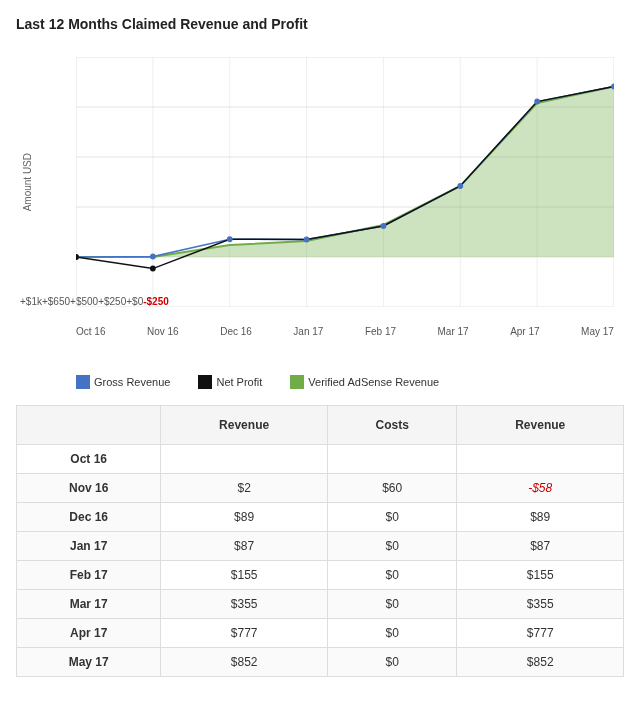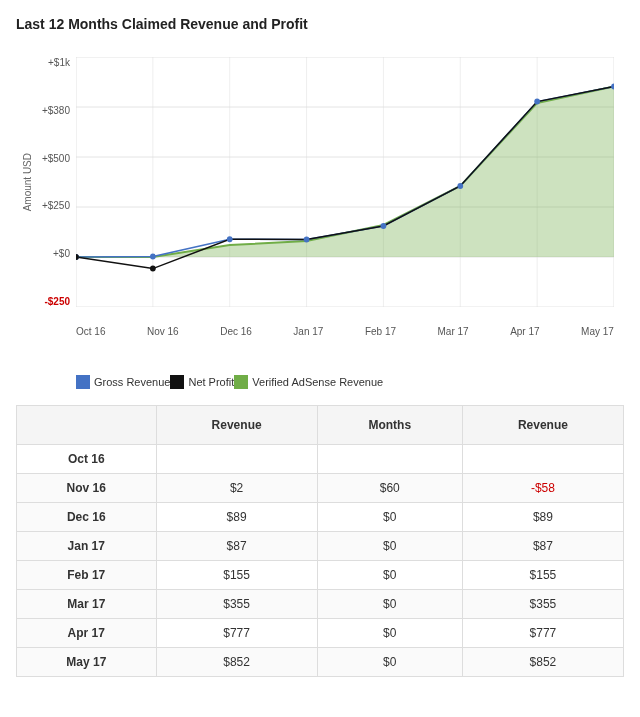--- a/index.html
+++ b/index.html
@@ -26,21 +26,21 @@
       margin-bottom: 8px;
     }
 
     .y-axis-labels {
       position: absolute;
       left: 4px;
       top: 10px;
       bottom: 60px;
       width: 50px;
       display: flex;
-      flex-direction: column;
+      flex-direction: row;
       justify-content: space-between;
       align-items: flex-end;
     }
 
     .y-label {
       font-size: 10px;
       color: #555;
     }
 
     .y-label.negative {
@@ -59,21 +59,21 @@
 
     .x-label {
       font-size: 10px;
       color: #555;
       text-align: center;
     }
 
     .legend {
       display: flex;
       align-items: center;
-      gap: 0;
+      gap: 28px;
       margin: 8px 0 16px 60px;
       flex-wrap: wrap;
     }
 
     .legend-item {
       display: flex;
       align-items: center;
       gap: 4px;
       font-size: 11px;
     }
@@ -126,21 +126,21 @@
   <div class="chart-title">Last 12 Months Claimed Revenue and Profit</div>
 
   <div class="chart-container">
 
     <div style="position:absolute; left:2px; top:10px; bottom:60px; width:18px; display:flex; align-items:center; justify-content:center;">
       <span style="font-size:10px; color:#666; writing-mode:vertical-rl; transform:rotate(180deg); white-space:nowrap;">Amount USD</span>
     </div>
 
     <div class="y-axis-labels">
       <span class="y-label">+$1k</span>
-      <span class="y-label">+$380</span>
+      <span class="y-label">+$650</span>
       <span class="y-label">+$500</span>
       <span class="y-label">+$250</span>
       <span class="y-label">+$0</span>
       <span class="y-label negative">-$250</span>
     </div>
 
     <svg style="position:absolute; left:60px; top:10px; right:10px; bottom:60px; width:calc(100% - 70px); height:250px;" viewBox="0 0 560 250" preserveAspectRatio="none">
 
       <line x1="0" y1="0" x2="560" y2="0" stroke="#ddd" stroke-width="0.8"></line>
       <line x1="0" y1="50" x2="560" y2="50" stroke="#ddd" stroke-width="0.8"></line>
@@ -204,36 +204,36 @@
       <span class="legend-color green"></span>
       <span>Verified AdSense Revenue</span>
     </div>
   </div>
 
   <table>
     <thead>
       <tr>
         <th></th>
         <th>Revenue</th>
-        <th>Months</th>
+        <th>Costs</th>
         <th>Revenue</th>
       </tr>
     </thead>
     <tbody id="table-body">
     <tr>
           <td>Oct 16</td>
           <td></td>
           <td></td>
           <td></td>
         </tr>
         <tr>
           <td>Nov 16</td>
           <td>$2</td>
           <td>$60</td>
-          <td style="color: rgb(204, 0, 0);">-$58</td>
+          <td style="color: rgb(204, 0, 0); font-style: italic;">-$58</td>
         </tr>
         <tr>
           <td>Dec 16</td>
           <td>$89</td>
           <td>$0</td>
           <td>$89</td>
         </tr>
         <tr>
           <td>Jan 17</td>
           <td>$87</td>

